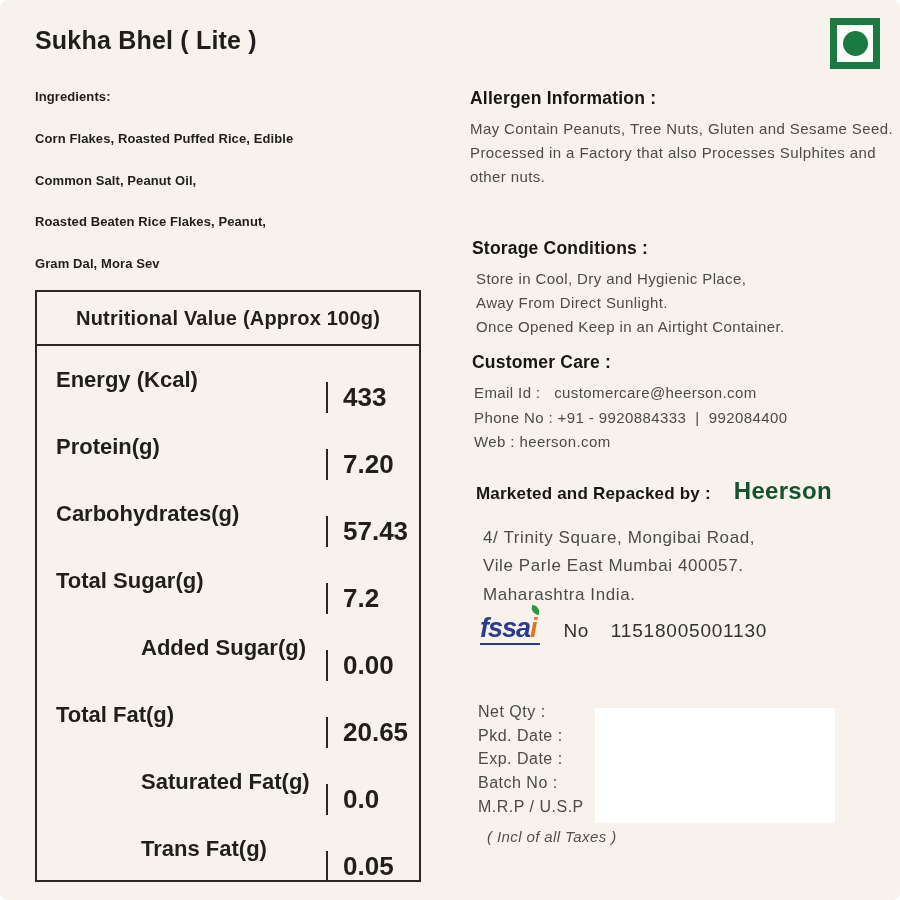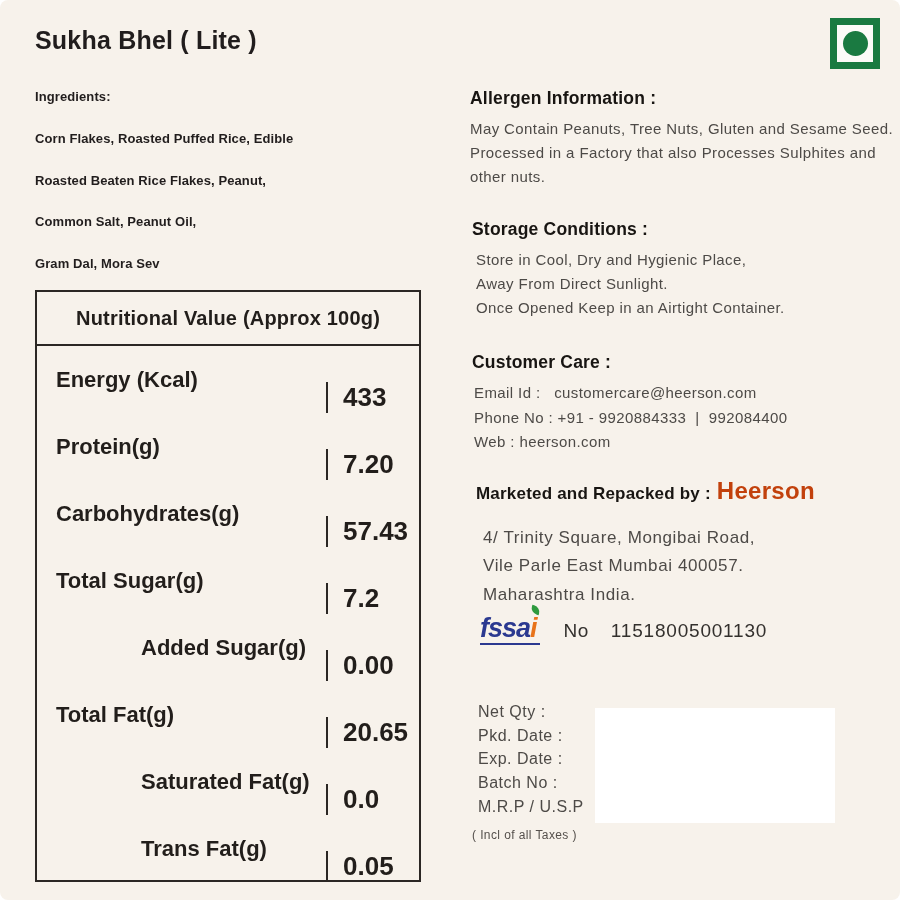--- a/index.html
+++ b/index.html
@@ -61,31 +61,31 @@
   
   .sec-heading{
     font-size:17.5px;font-weight:bold;color:#181512;
     letter-spacing:0.2px;margin-bottom:8px;
   }
   .body-line{
     font-size:15px;color:#4d4a47;letter-spacing:0.4px;
     line-height:23.8px;white-space:pre-wrap;
   }
   .allergen{position:absolute;left:470px;top:88px;}
-  .storage{position:absolute;left:472px;top:219px;}
+  .storage{position:absolute;left:472px;top:238px;}
   .storage .body-line{padding-left:4px;}
   .customer{position:absolute;left:472px;top:352px;}
   .customer .body-line{line-height:24.5px;padding-left:2px;}
   
   .marketed{
     position:absolute;left:476px;top:477px;
-    display:flex;align-items:baseline;gap:6px;
+    display:flex;align-items:baseline;gap:23px;
   }
   .marketed-label{font-size:17px;font-weight:bold;color:#181512;letter-spacing:0.2px;}
-  .marketed-brand{font-size:24px;font-weight:bold;color:#c2410c;letter-spacing:0.3px;}
+  .marketed-brand{font-size:24px;font-weight:bold;color:#14532d;letter-spacing:0.3px;}
   
   .address{
     position:absolute;left:483px;top:524px;
     font-size:17px;color:#4d4a47;letter-spacing:0.6px;line-height:28.3px;
   }
   
   .fssai-row{
     position:absolute;left:480px;top:613px;
     display:flex;align-items:baseline;
   }
@@ -112,40 +112,40 @@
   
   .decl-labels{
     position:absolute;left:478px;top:700px;
     font-size:16px;color:#4d4a47;letter-spacing:0.5px;line-height:23.7px;
   }
   .decl-box{
     position:absolute;left:595px;top:708px;
     width:240px;height:115px;background:#ffffff;
   }
   .decl-note{
-    position:absolute;left:472px;top:828px;
-    font-size:12px;color:#55504c;letter-spacing:0.4px;
+    position:absolute;left:487px;top:828px;
+    font-size:15px;color:#55504c;letter-spacing:0.4px;font-style:italic;
   }
 </style>
 </head>
 <body>
 
 <div class="page">
 
   <div class="title">Sukha Bhel ( Lite )</div>
 
   <div class="veg-mark">
     <span class="veg-dot"></span>
   </div>
 
   <div class="ingredients">
     <div>Ingredients:</div>
     <div>Corn Flakes, Roasted Puffed Rice, Edible</div>
+    <div>Common Salt, Peanut Oil,</div>
     <div>Roasted Beaten Rice Flakes, Peanut,</div>
-    <div>Common Salt, Peanut Oil,</div>
     <div>Gram Dal, Mora Sev</div>
   </div>
 
   <div class="ntable">
     <div class="ntable-header">Nutritional Value (Approx 100g)</div>
     <div class="ntable-body">
       <div class="nrow">
         <div class="nlabel">Energy (Kcal)</div>
         <div class="nvalue">433</div>
       </div>

